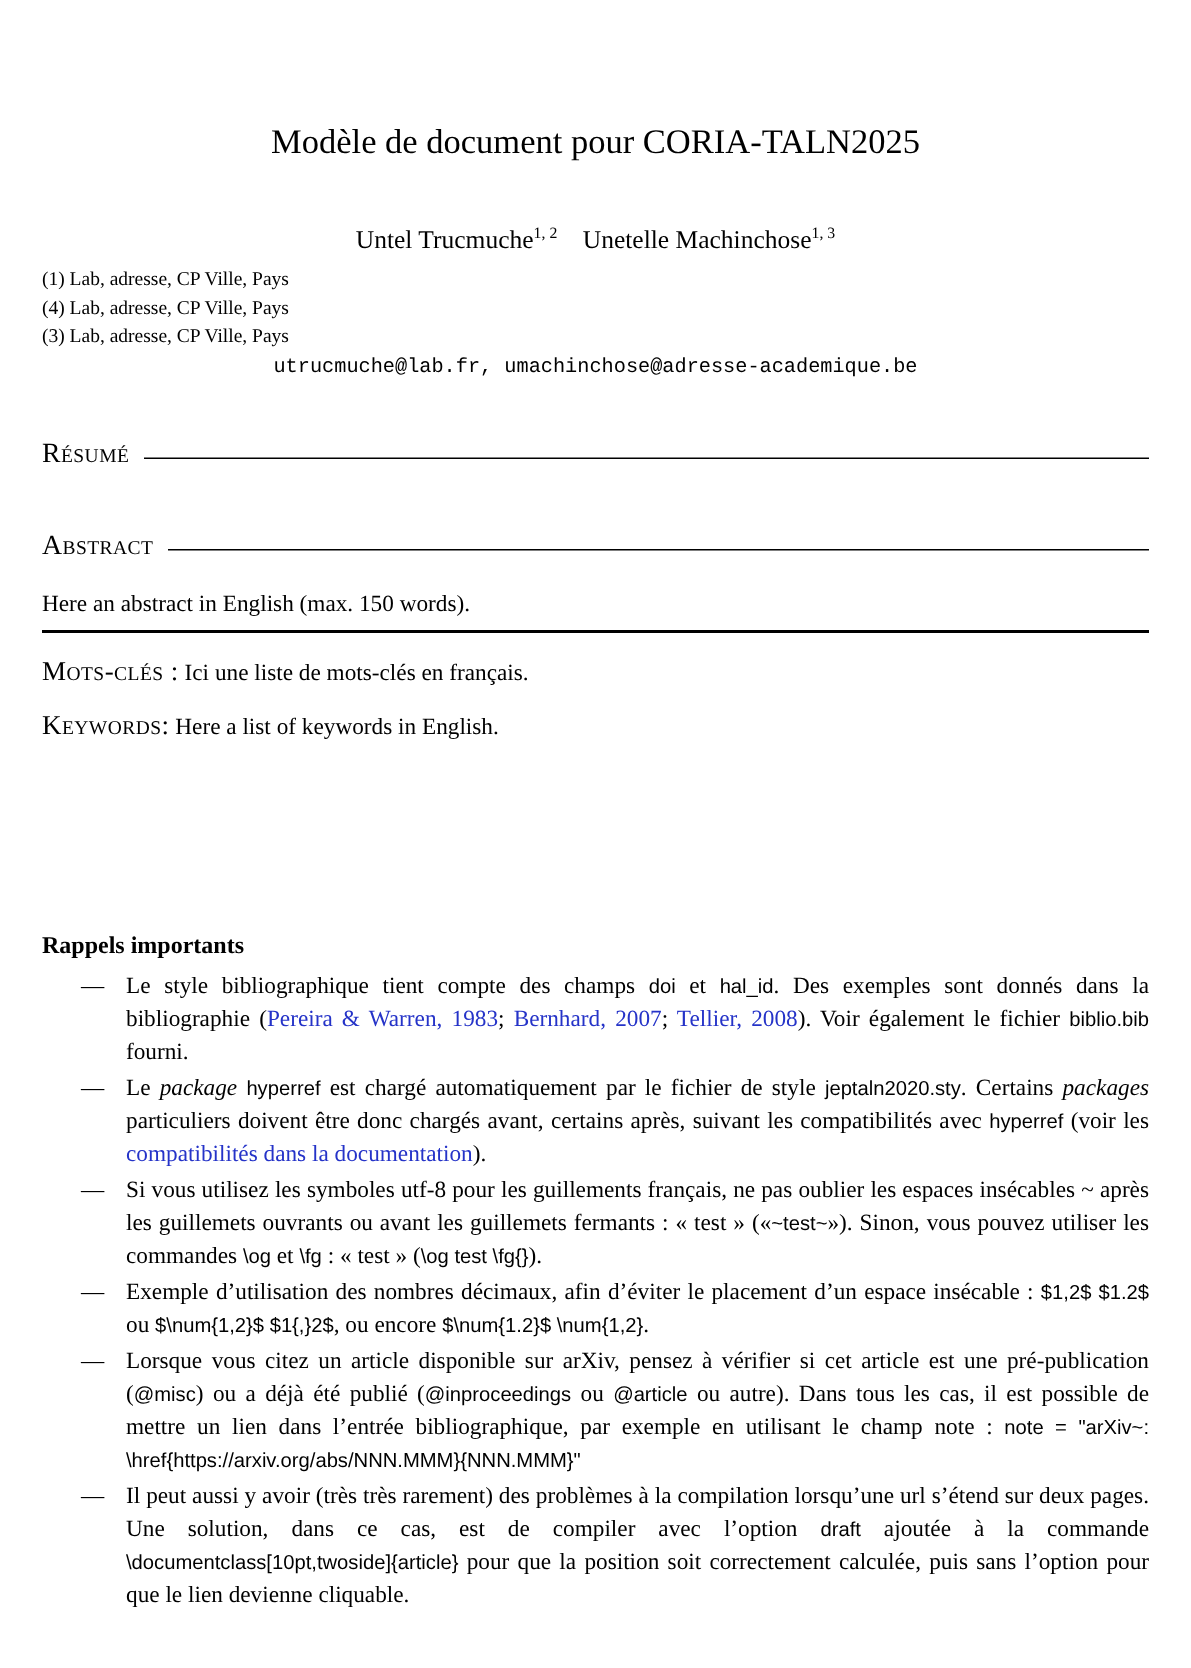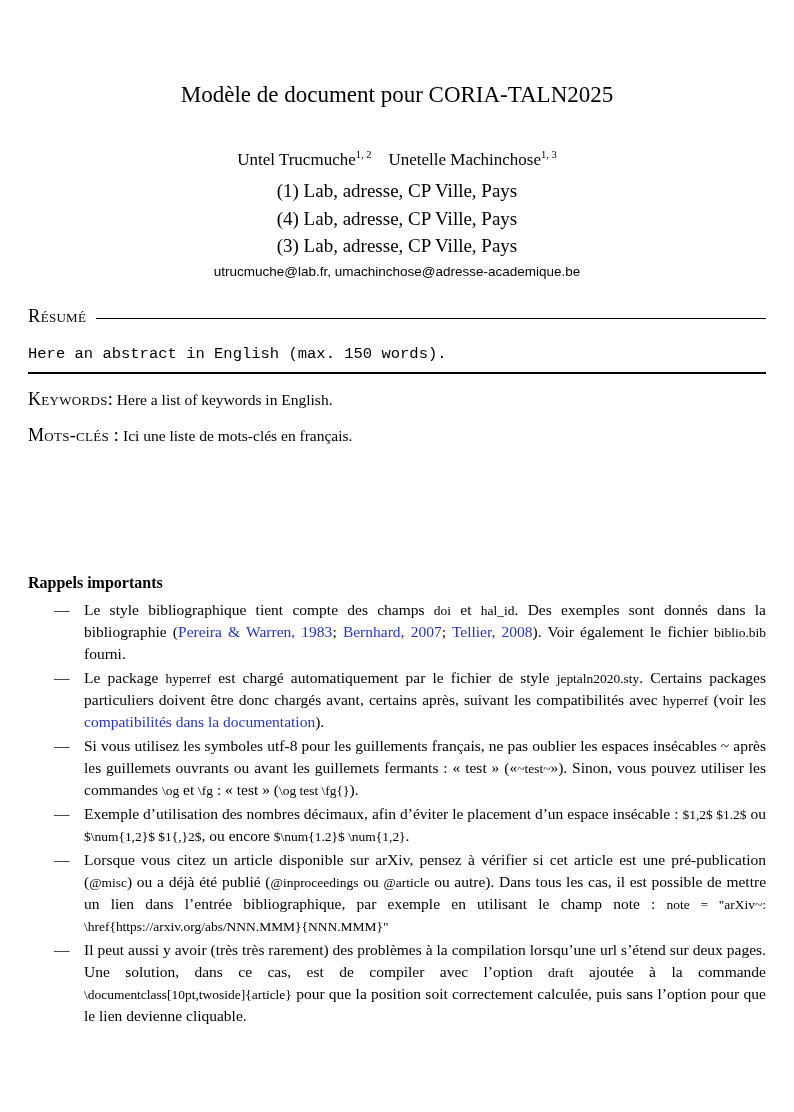--- a/index.html
+++ b/index.html
@@ -14,46 +14,46 @@
   }
   .title{
     margin:0; text-align:center;
     font-size:23px; font-weight:normal;
   }
   .authors{
     margin-top:42px; text-align:center;
     font-size:17px; white-space:pre-wrap;
   }
   .sup{ vertical-align:super; font-size:0.62em; line-height:0;text-align:center; }
-  .affil{ text-align:center; font-size:19px; line-height:1.45; }
+  .affil{ text-align:left; font-size:13px; line-height:1.45; }
   .affil-first{ margin-top:7px; }
   .emails{
     text-align:center; font-size:13.5px; margin-top:4px;
-    font-family:Liberation Sans, sans-serif;
+    font-family:Liberation Mono, monospace;
   }
-  .labelrow{ display:flex; align-items:center; margin-top:27px; }
+  .labelrow{ display:flex; align-items:center; margin-top:40px; }
   .sc{ font-variant:small-caps; font-size:18.5px; letter-spacing:0.3px; }
   .rule{ flex:1; height:1.3px; background:#000; margin-left:10px; margin-top:5px; }
   .fullrule{ height:1.3px; background:#000; margin-top:7px; }
   .body{ font-size:15.5px; margin:7px 0 0 0; line-height:1.4; }
   .bold{ font-weight:bold; }
-  .abstract-text{ margin-top:17px;font-family:Liberation Mono, monospace; }
+  .abstract-text{ margin-top:17px; }
   .kwline{ margin:15px 0 0 0; font-size:15.5px; }
   .kwline .sc{ font-size:18px; }
   .rappels-heading{
     margin:128px 0 0 0; font-size:16px; font-weight:bold;
   }
   ul.rappels{ list-style:none; margin:7px 0 0 0; padding:0; }
   ul.rappels li{
     position:relative; padding-left:56px; margin-top:2px;
     font-size:15.5px; line-height:1.42; text-align:justify;
   }
   .dash{ position:absolute; left:26px; top:0; }
-  .mono{ font-family:Liberation Serif, serif; font-size:0.87em; }
-  .it{ }
+  .mono{ font-family:Liberation Sans, sans-serif; font-size:0.87em; }
+  .it{ font-style:italic; }
   a.link{ color:var(--link-color); text-decoration:none; cursor:pointer; }
 </style>
 </head>
 <body>
 
 <div class="page">
 
   <h1 class="title">Modèle de document pour CORIA-TALN2025</h1>
 
   <div class="authors"><span>Untel Trucmuche</span><span class="sup">1, 2</span><span>    </span><span>Unetelle Machinchose</span><span class="sup">1, 3</span></div>
@@ -62,30 +62,34 @@
   <div class="affil">(4) Lab, adresse, CP Ville, Pays</div>
   <div class="affil">(3) Lab, adresse, CP Ville, Pays</div>
 
   <div class="emails">utrucmuche@lab.fr, umachinchose@adresse-academique.be</div>
 
   <div class="labelrow">
     <span class="sc">Résumé</span>
     <span class="rule"></span>
   </div>
 
+  <div class="labelrow">
+    <span class="sc">Abstract</span>
+    <span class="rule"></span>
+  </div>
   <p class="body abstract-text">Here an abstract in English (max. 150 words).</p>
   <div class="fullrule"></div>
 
   <p class="kwline">
+    <span class="sc">Mots-clés :</span>
+    <span>Ici une liste de mots-clés en français.</span>
+  </p>
+  <p class="kwline">
     <span class="sc">Keywords:</span>
     <span>Here a list of keywords in English.</span>
-  </p>
-  <p class="kwline">
-    <span class="sc">Mots-clés :</span>
-    <span>Ici une liste de mots-clés en français.</span>
   </p>
 
   <h2 class="rappels-heading">Rappels importants</h2>
 
   <ul class="rappels">
     <li>
       <span class="dash">—</span>
       <span class="li-text"><span>Le style bibliographique tient compte des champs </span><span class="mono">doi</span><span> et </span><span class="mono">hal_id</span><span>. Des exemples sont donnés dans la bibliographie (</span><a href="#" class="link">Pereira &amp; Warren, 1983</a><span>; </span><a href="#" class="link">Bernhard, 2007</a><span>; </span><a href="#" class="link">Tellier, 2008</a><span>). Voir également le fichier </span><span class="mono">biblio.bib</span><span> fourni.</span></span>
     </li>
     <li>

